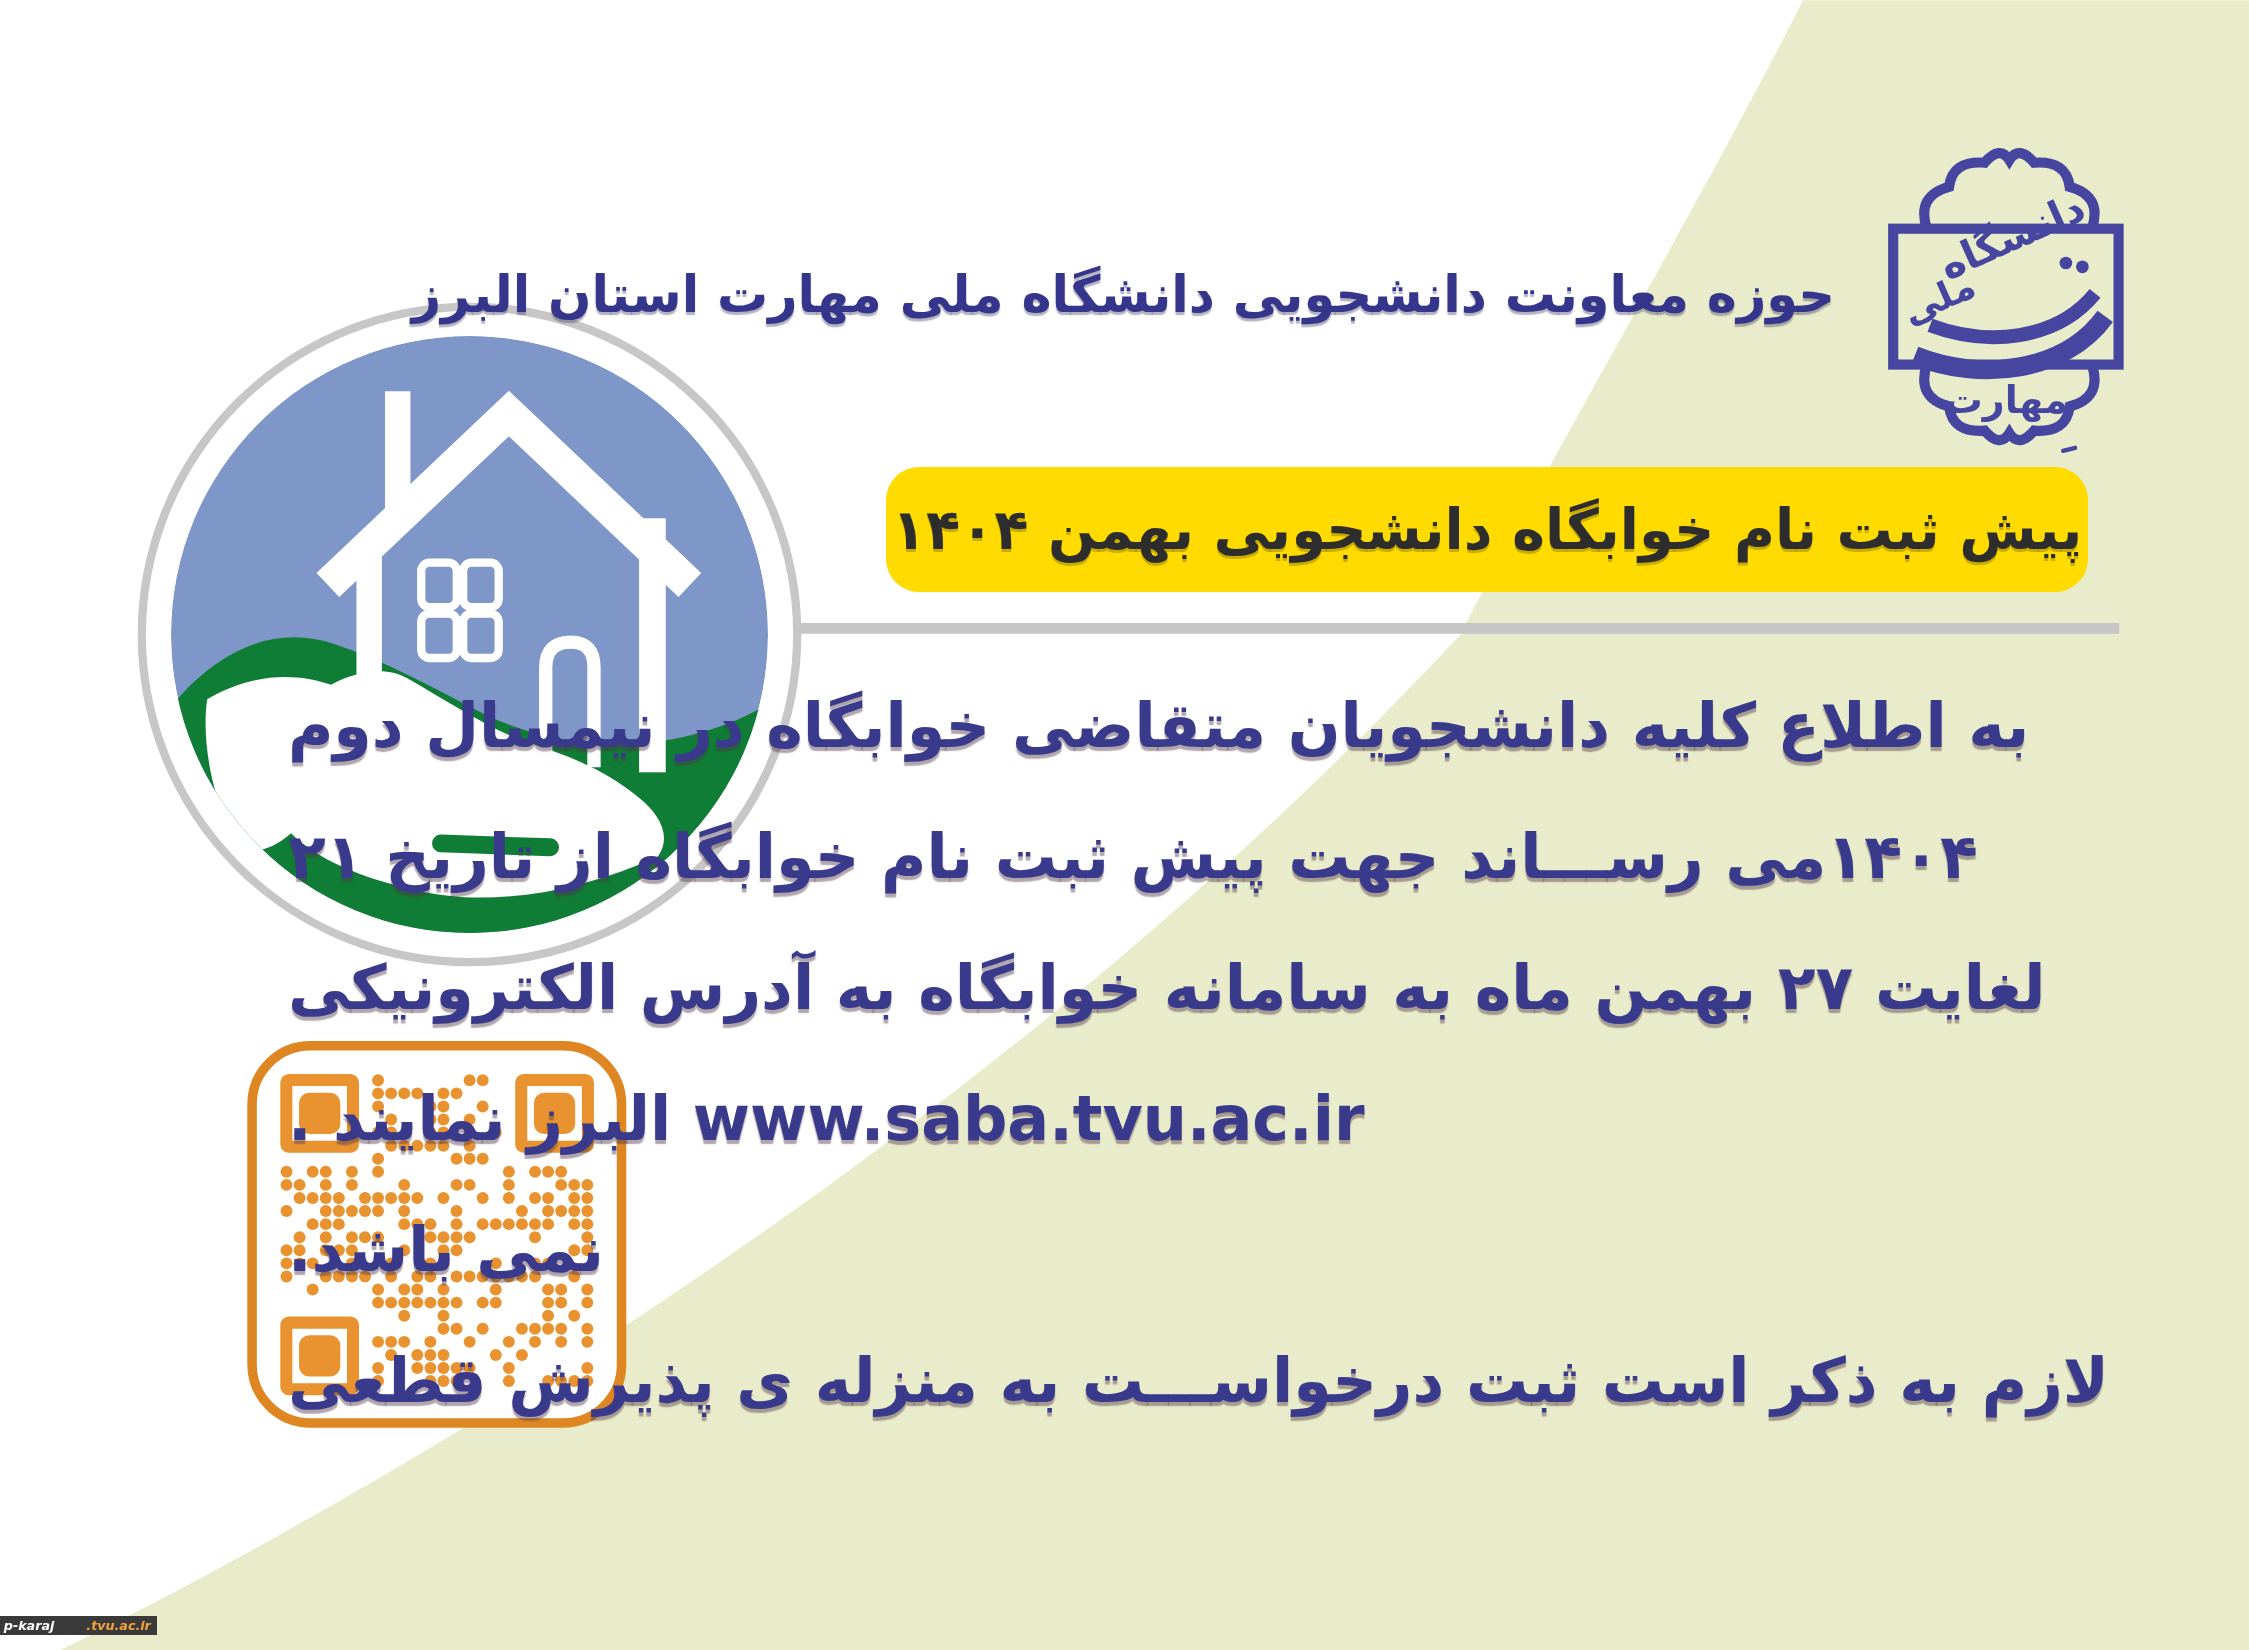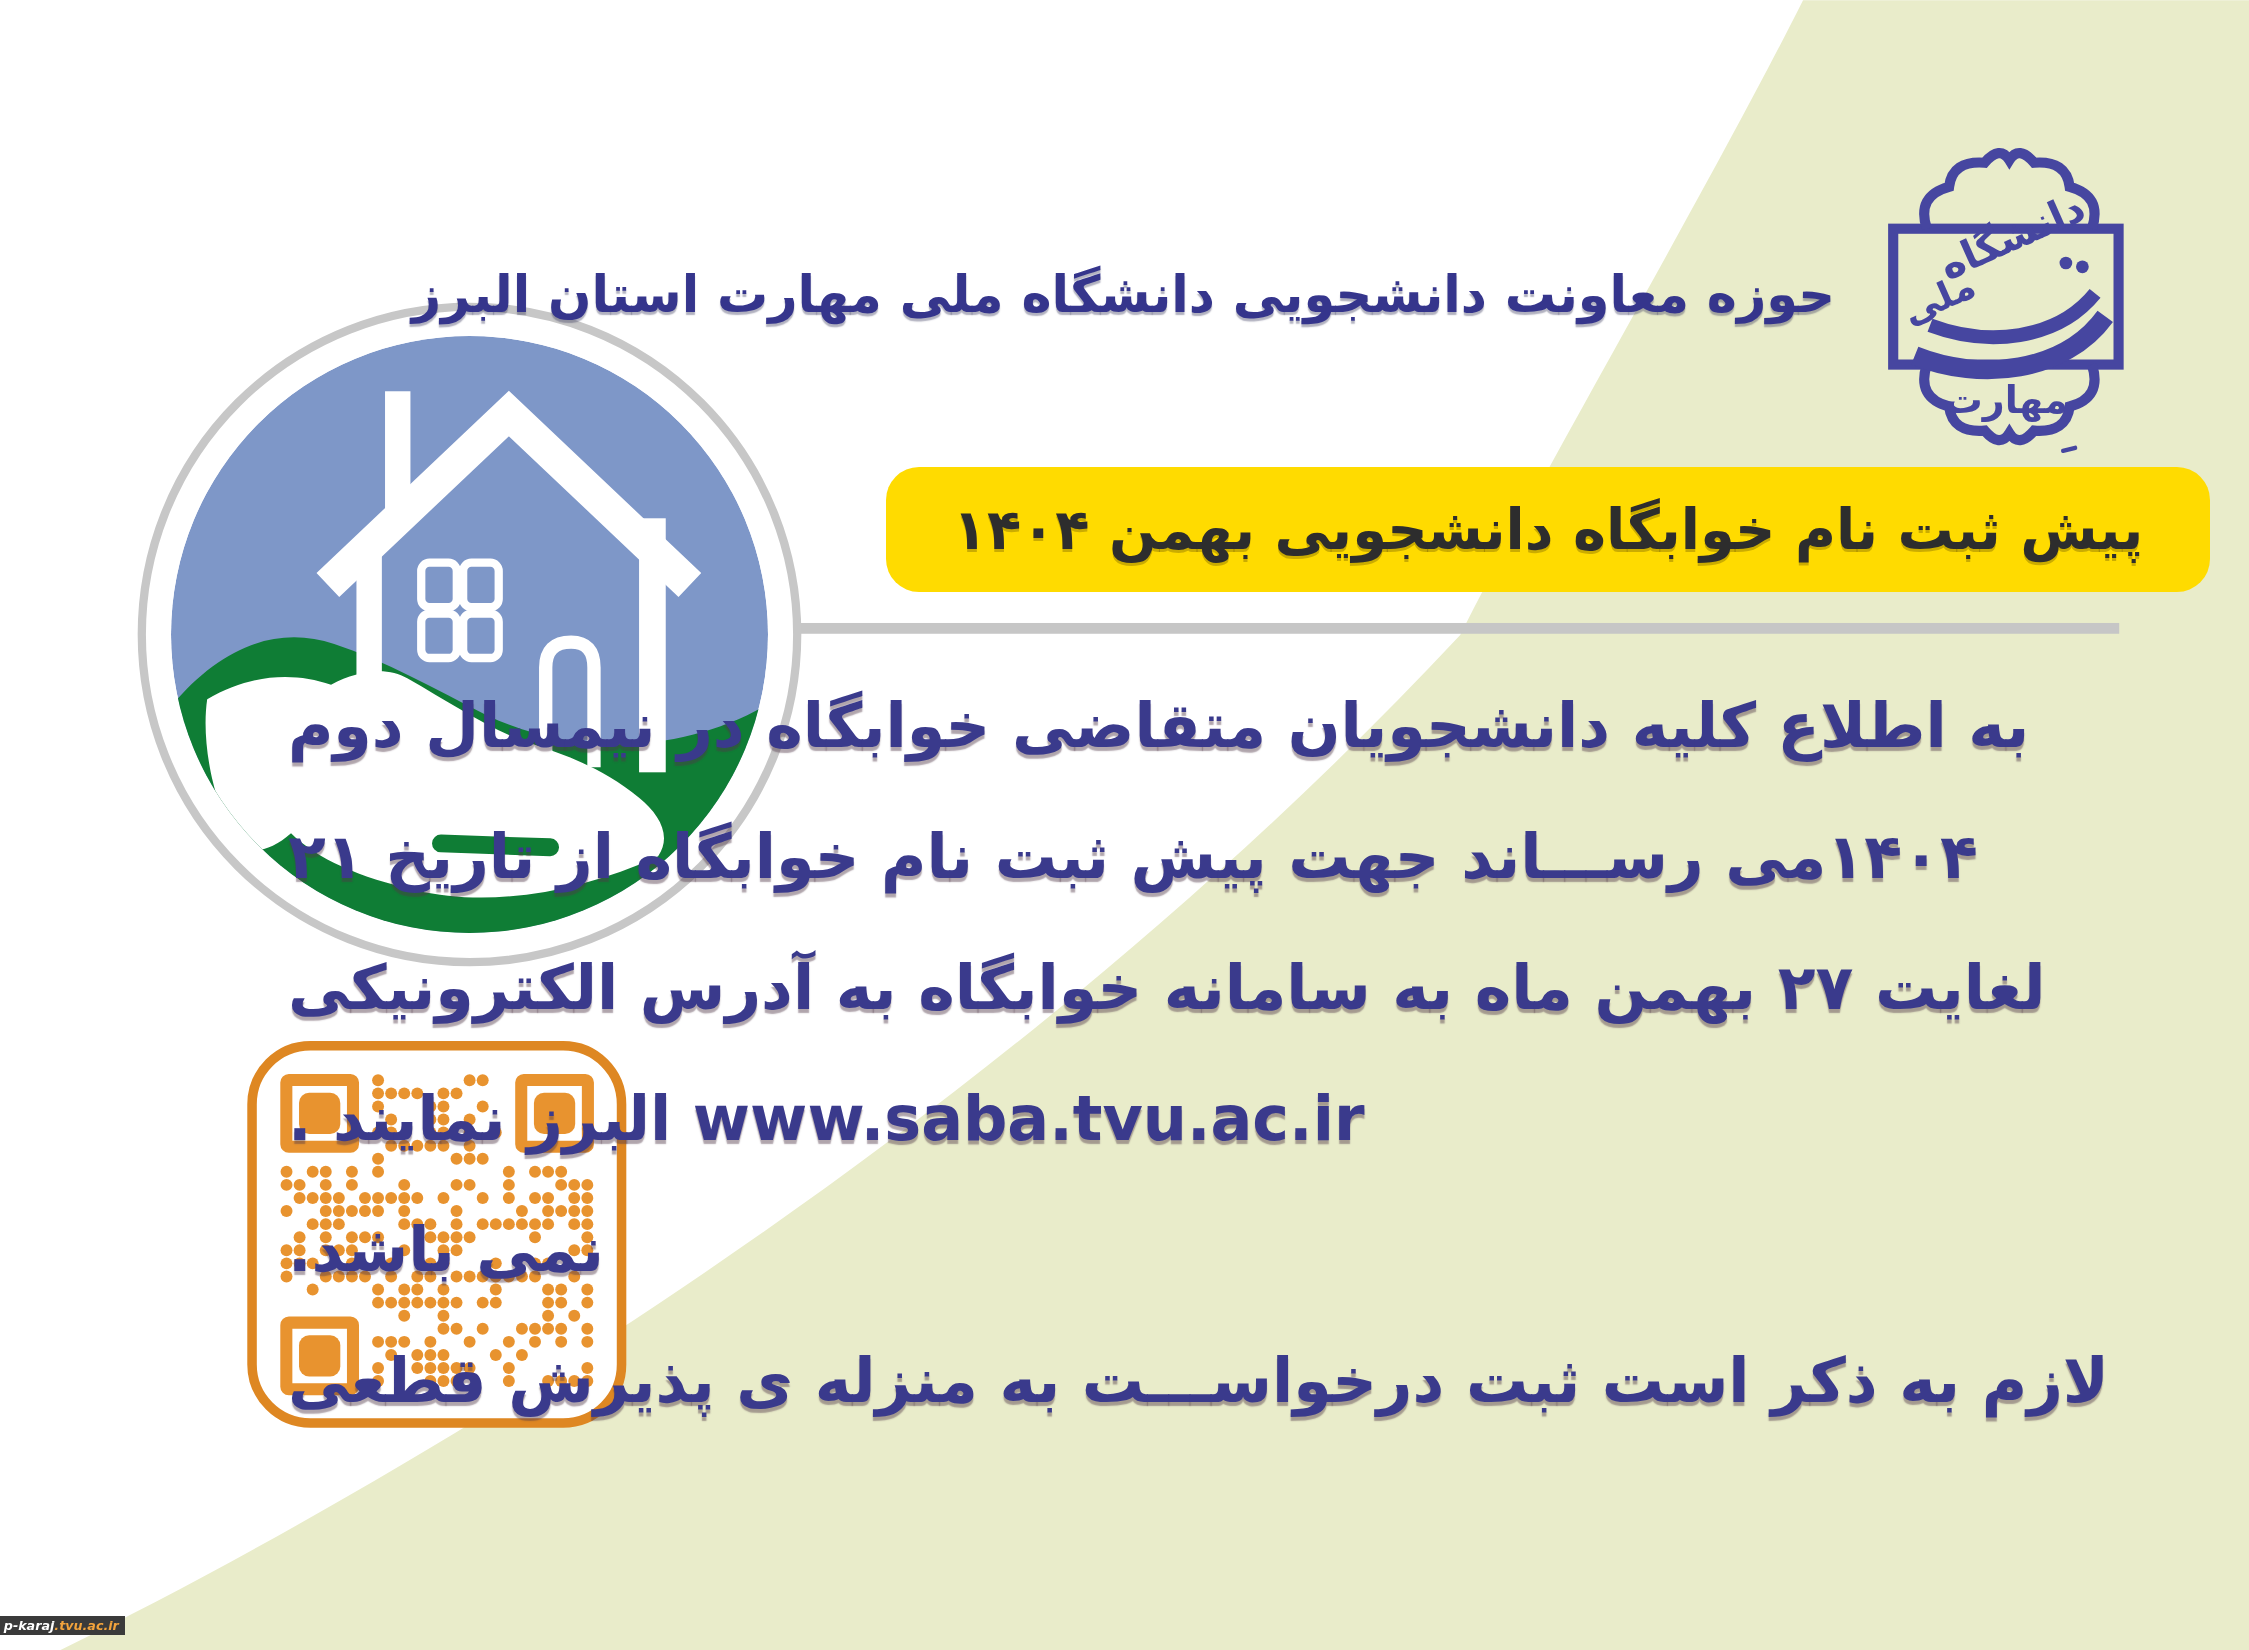--- a/index.html
+++ b/index.html
@@ -8,38 +8,38 @@
     position:relative;width:2250px;height:1651px;overflow:hidden;background:#ffffff;
   }
   #bg-svg{position:absolute;left:0;top:0;z-index:0;}
   #icon-svg{position:absolute;left:131px;top:296px;width:677px;height:677px;z-index:2;}
   .txt{position:absolute;z-index:3;direction:rtl;color:#3a3a8c;font-weight:bold;}
   #header-line{
     top:265px;right:415px;font-size:51px;white-space:nowrap;color:#35358c;
     text-shadow:0 3.2px 1.3px rgba(60,60,95,.40);
   }
   #title-badge{
-    left:886px;top:467px;width:1324px;height:125px;background:#ffdb00;border-radius:33px;
+    left:886px;top:467px;width:1202px;height:125px;background:#ffdb00;border-radius:33px;
     display:flex;align-items:center;justify-content:center;z-index:3;position:absolute;direction:rtl;
   }
   #title-badge .badge-text{
     font-size:56px;font-weight:bold;color:#2d2d2d;white-space:nowrap;
     text-shadow:0 3.2px 0.6px rgba(105,85,0,.35);
   }
   #body-block{
     top:660px;right:141px;text-align:left;font-size:62px;line-height:131px;
     text-shadow:0 3.8px 1.3px rgba(80,55,70,.45);
   }
   #body-block .bline{white-space:nowrap;}
   #watermark{
     position:absolute;left:0;bottom:16.5px;z-index:4;background:#3a3a3a;color:#ffffff;
     font-size:12.7px;font-style:italic;font-weight:bold;padding:1.3px 6.3px 1.9px 3.8px;direction:ltr;
     white-space:nowrap;
   }
-  #watermark .wm-rest{color:#f2a33c;}
+  #watermark .wm-rest{color:#f2a33c;margin-left:32px;}
 </style>
 </head>
 <body>
 
 <div id="stage">
 
   <svg id="bg-svg" width="2250" height="1651" viewBox="0 0 3544 2600">
 
     <path d="M 2840,0 L 3544,0 L 3544,2600 L 93,2600
              C 700,2300 1600,1750 2300,1000

